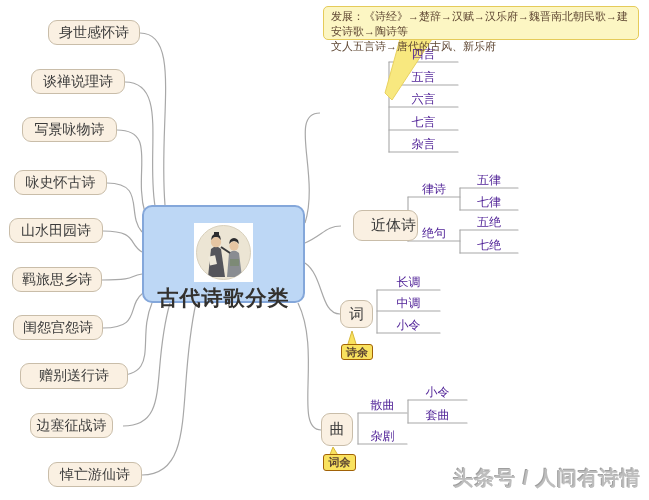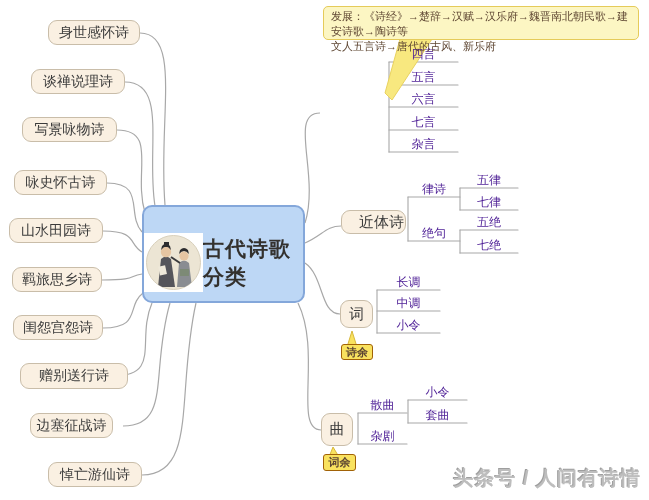--- a/index.html
+++ b/index.html
@@ -15,21 +15,21 @@
     font-size:14px;color:#3b3b3b;cursor:pointer;
   }
   .topic.small{font-size:15px;}
   .leaf{
     position:absolute;z-index:3;font-size:12px;color:#4c1d95;
     text-align:center;line-height:15px;cursor:pointer;
   }
   #root-node{
     position:absolute;left:142px;top:205px;width:163px;height:98px;z-index:3;
     box-sizing:border-box;background:#bdd7f5;border:2px solid #84a7da;border-radius:10px;
-    display:flex;flex-direction:row;align-items:center;padding-top:16px;cursor:pointer;
+    display:flex;flex-direction:column;align-items:center;padding-top:16px;cursor:pointer;
   }
   #root-title{
     font-family:"Liberation Serif","DejaVu Serif",serif;
     font-size:21px;font-weight:bold;color:#33312e;margin-top:2px;letter-spacing:1px;
   }
   #root-img{width:59px;height:59px;background:#ffffff;display:flex;align-items:center;justify-content:center;}
   #note-box{
     position:absolute;left:323px;top:6px;width:316px;height:34px;z-index:4;box-sizing:border-box;
     background:#fcf6c3;border:1px solid #e5cb5a;border-radius:5px;
     padding:2px 7px;font-size:11px;line-height:15px;color:#5e4632;cursor:pointer;
@@ -138,21 +138,21 @@
   <div class="topic" style="left:31px;top:69px;width:94px;height:25px;">谈禅说理诗</div>
   <div class="topic" style="left:22px;top:117px;width:95px;height:25px;">写景咏物诗</div>
   <div class="topic" style="left:14px;top:170px;width:93px;height:25px;">咏史怀古诗</div>
   <div class="topic" style="left:9px;top:218px;width:94px;height:25px;">山水田园诗</div>
   <div class="topic" style="left:12px;top:267px;width:90px;height:25px;">羁旅思乡诗</div>
   <div class="topic" style="left:13px;top:315px;width:90px;height:25px;">闺怨宫怨诗</div>
   <div class="topic" style="left:20px;top:363px;width:108px;height:26px;">赠别送行诗</div>
   <div class="topic" style="left:30px;top:413px;width:83px;height:25px;">边塞征战诗</div>
   <div class="topic" style="left:48px;top:462px;width:94px;height:25px;">悼亡游仙诗</div>
 
-  <div class="topic small" style="left:341px;top:210px;width:65px;height:24px;padding-left:16px;">近体诗</div>
+  <div class="topic small" style="left:353px;top:210px;width:65px;height:31px;padding-left:16px;">近体诗</div>
   <div class="topic small" style="left:340px;top:300px;width:33px;height:28px;">词</div>
   <div class="topic small" style="left:321px;top:413px;width:32px;height:33px;">曲</div>
 
   <div class="leaf" style="left:389px;top:47px;width:69px;">四言</div>
   <div class="leaf" style="left:389px;top:70px;width:69px;">五言</div>
   <div class="leaf" style="left:389px;top:92px;width:69px;">六言</div>
   <div class="leaf" style="left:389px;top:115px;width:69px;">七言</div>
   <div class="leaf" style="left:389px;top:137px;width:69px;">杂言</div>
 
   <div class="leaf" style="left:408px;top:182px;width:52px;">律诗</div>

